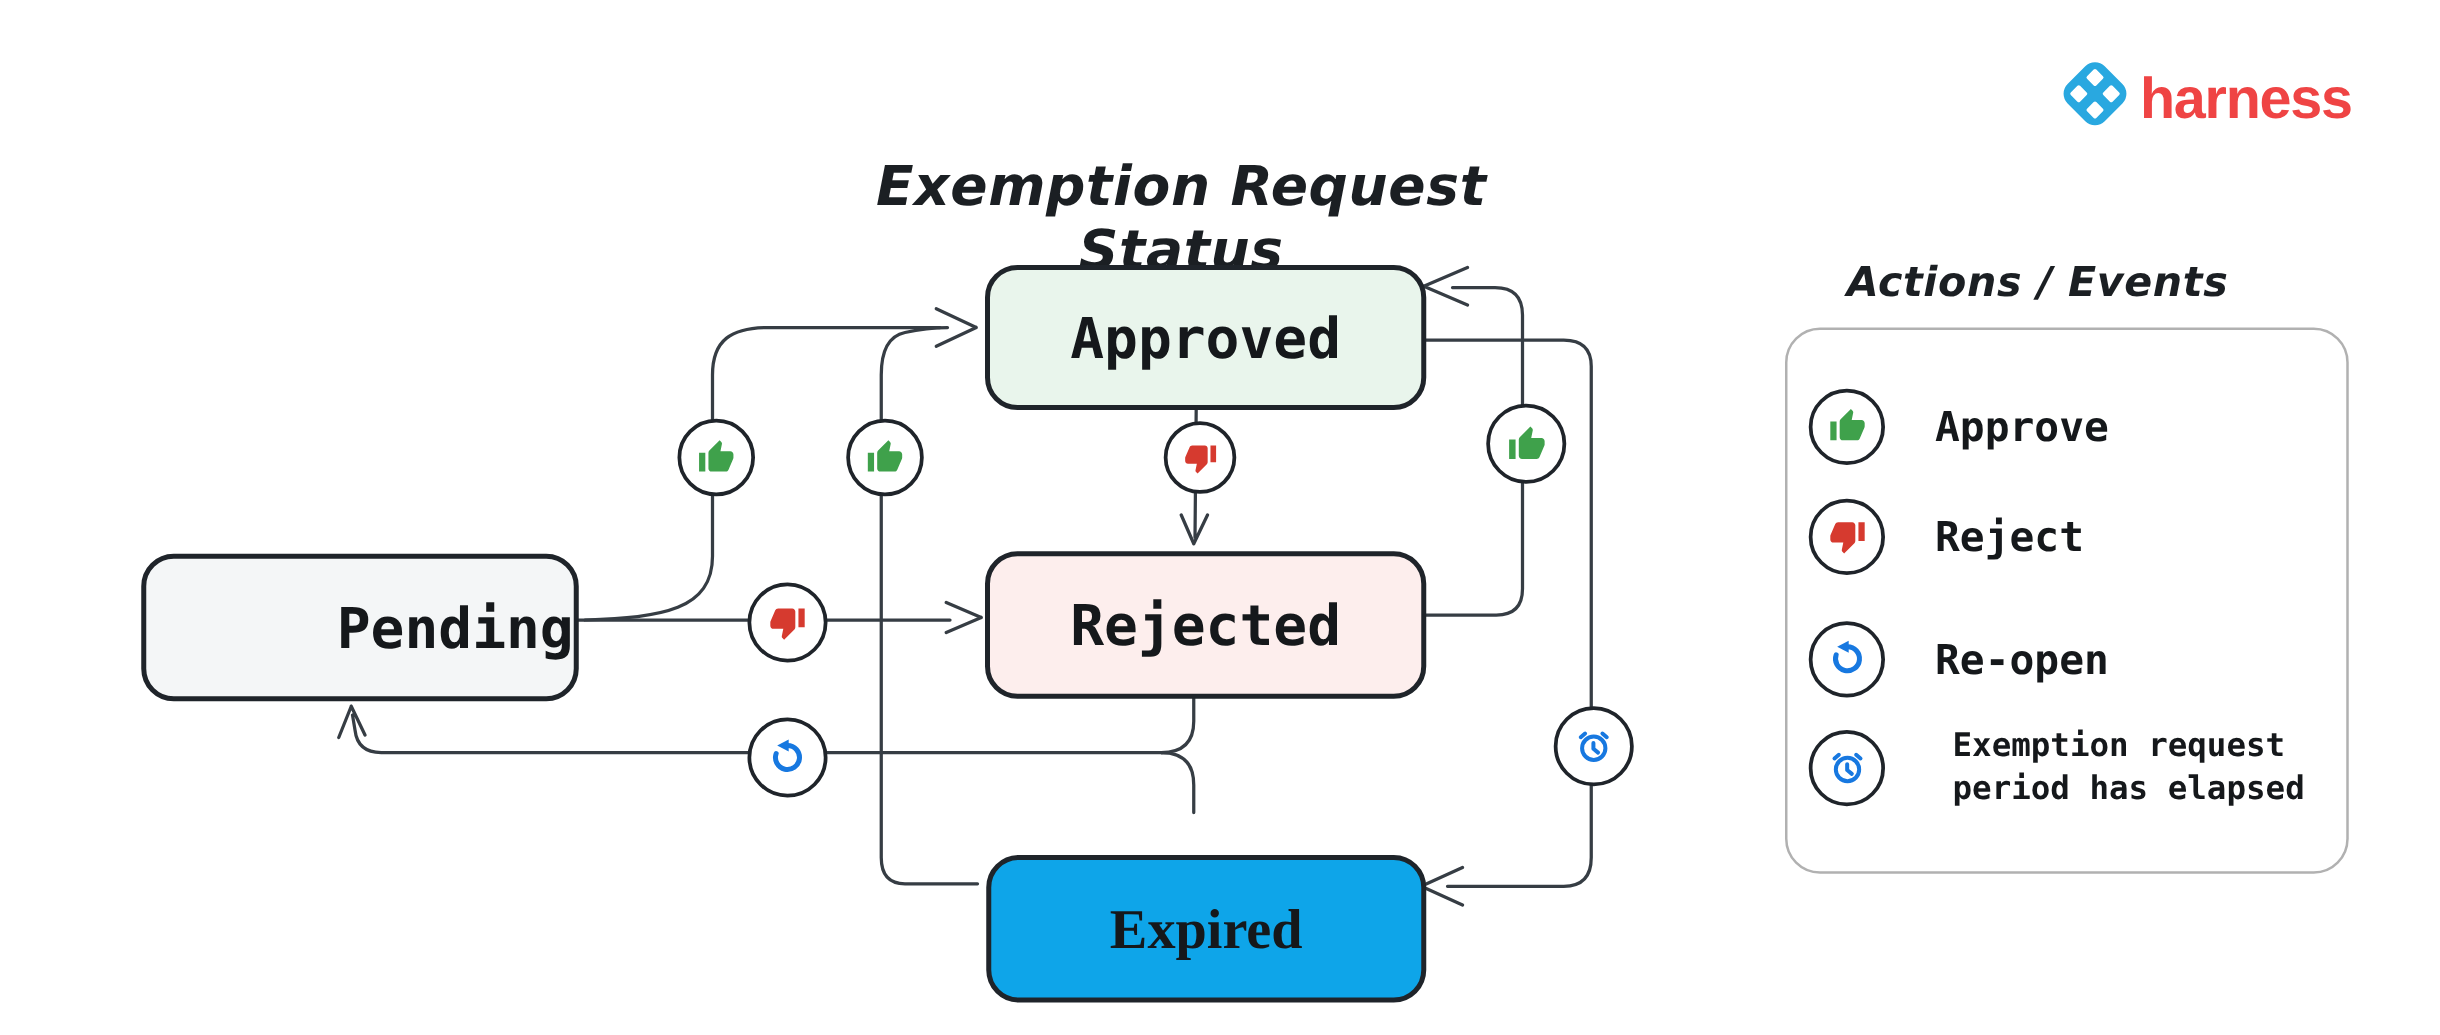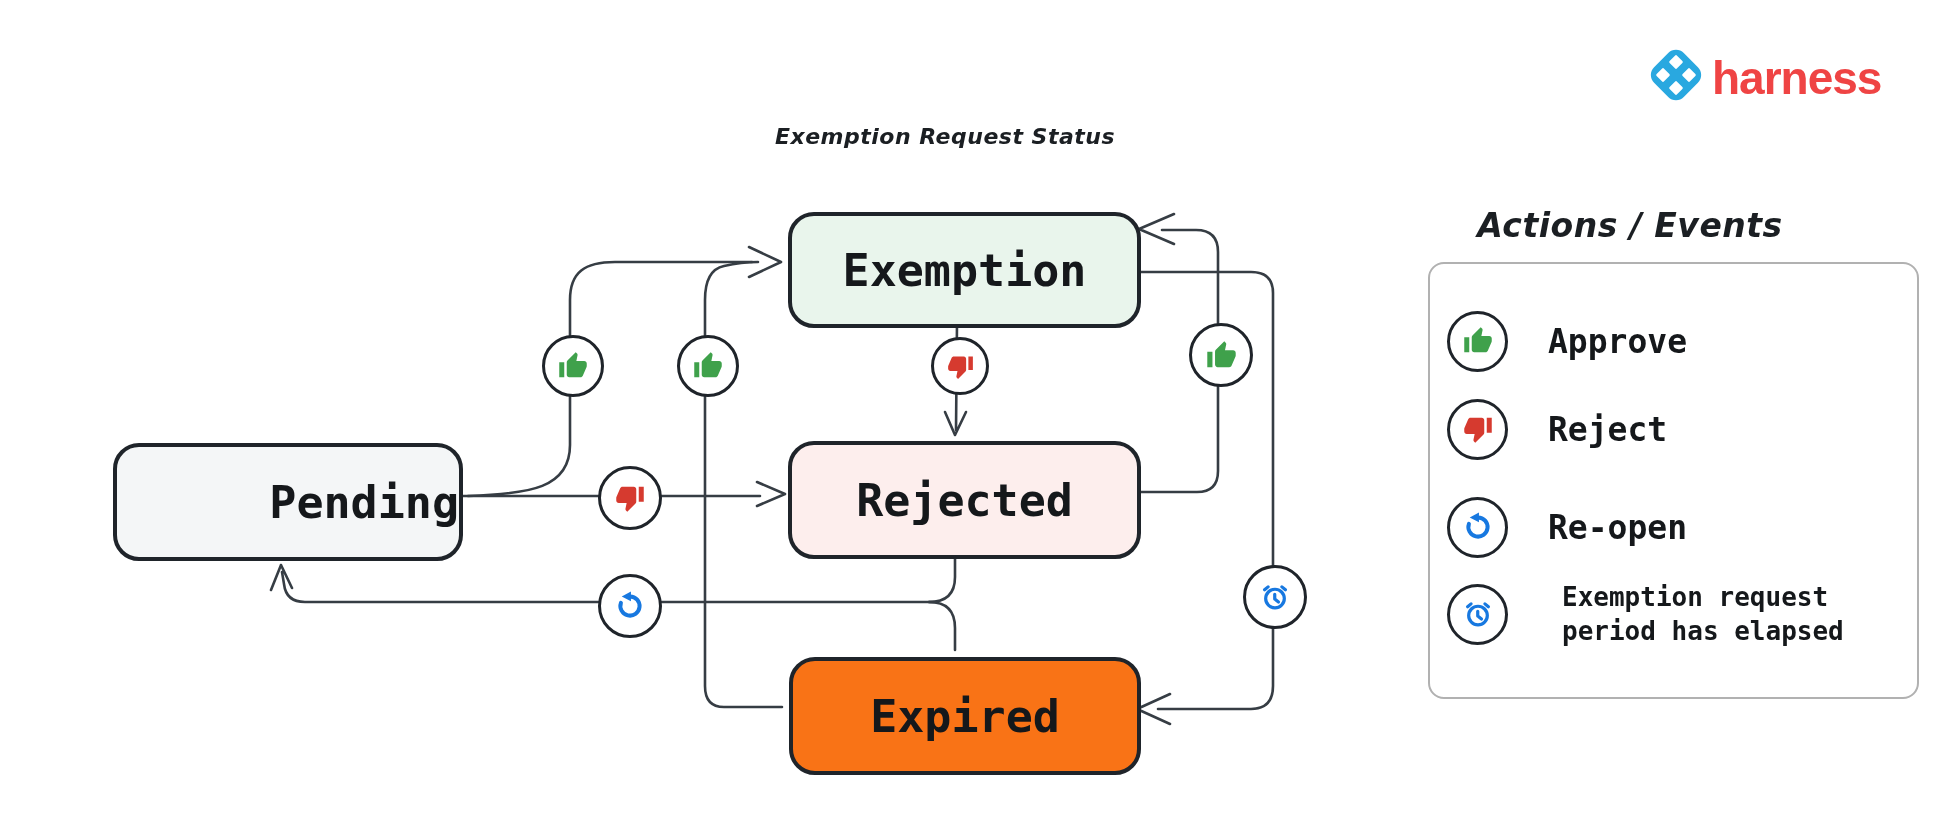--- a/index.html
+++ b/index.html
@@ -3,40 +3,40 @@
 <meta charset="utf-8">
 <style>
   html,body{margin:0;padding:0;background:#ffffff;}
   #stage{position:relative;width:1952px;height:828px;background:#ffffff;overflow:hidden;
          font-family:"DejaVu Sans Mono","Liberation Mono",monospace;color:#15181b;}
   #wires{position:absolute;left:0;top:0;z-index:1;}
 
   
   .hand{font-family:"DejaVu Sans","Liberation Sans",sans-serif;font-style:italic;font-weight:700;
         color:#1b1f23;letter-spacing:.5px;}
-  .diagram-title{position:absolute;left:635px;top:124px;width:620px;text-align:center;font-size:22px;}
+  .diagram-title{position:absolute;left:635px;top:124px;width:620px;text-align:center;font-size:44px;}
   .legend-title{position:absolute;left:1430px;top:206px;width:400px;text-align:center;font-size:33px;}
 
   
   .state-box{position:absolute;border:4.5px solid #1f242a;border-radius:26px;z-index:2;
              display:flex;align-items:center;justify-content:center;
              font-size:45px;font-weight:bold;}
   .state-pending {left:113px;top:443px;width:342px;height:110px;background:#f4f6f7;justify-content:flex-end;}
   .state-approved{left:788px;top:212px;width:345px;height:108px;background:#e9f5ec;}
   .state-rejected{left:788px;top:441px;width:345px;height:110px;background:#fdeeed;align-items:center;}
-  .state-expired {left:789px;top:657px;width:344px;height:110px;background:#f97316;}
+  .state-expired {left:789px;top:684px;width:344px;height:110px;background:#0ea5e9;font-family:Liberation Serif, serif;}
 
   
   .badge{position:absolute;background:#ffffff;border:3.5px solid #1f242a;border-radius:50%;
          display:flex;align-items:center;justify-content:center;z-index:3;}
   .badge svg{display:block;}
 
   
   .legend-box{position:absolute;left:1428px;top:262px;width:447px;height:433px;
-              border:2.5px solid #b1b1b1;border-radius:16px;z-index:2;padding-left:40px;}
+              border:2.5px solid #b1b1b1;border-radius:28px;z-index:2;}
   .legend-row{position:absolute;left:17px;display:flex;align-items:center;height:62px;}
   .legend-row .badge{position:static;width:55px;height:55px;flex:0 0 auto;}
   .legend-label{margin-left:40px;font-size:33px;font-weight:bold;color:#15181b;}
   .legend-label.small{font-size:26px;line-height:34px;width:320px;margin-left:54px;}
 
   
   .brand{position:absolute;left:1646px;top:44px;display:flex;align-items:center;z-index:2;}
   .brand-text{font-family:"Liberation Sans","DejaVu Sans",sans-serif;font-weight:bold;
               font-size:46px;color:#ef4444;letter-spacing:-1px;margin-left:6px;margin-top:6px;}
 </style>
@@ -67,21 +67,21 @@
       <path d="M 936 602 H 305 Q 286 602 284 584 L 282 572 M 281 565 L 271 590 M 281 565 L 292 588"></path>
     </g>
   </svg>
 
   <div class="hand diagram-title">Exemption Request Status</div>
 
   <div class="state-box state-pending">
     <span>Pending</span>
   </div>
   <div class="state-box state-approved">
-    <span>Exemption</span>
+    <span>Approved</span>
   </div>
   <div class="state-box state-rejected">
     <span>Rejected</span>
   </div>
   <div class="state-box state-expired">
     <span>Expired</span>
   </div>
 
   <div class="badge" style="left:542px;top:335px;width:56px;height:56px;">
     <svg width="30" height="30" viewBox="0 0 24 24">

